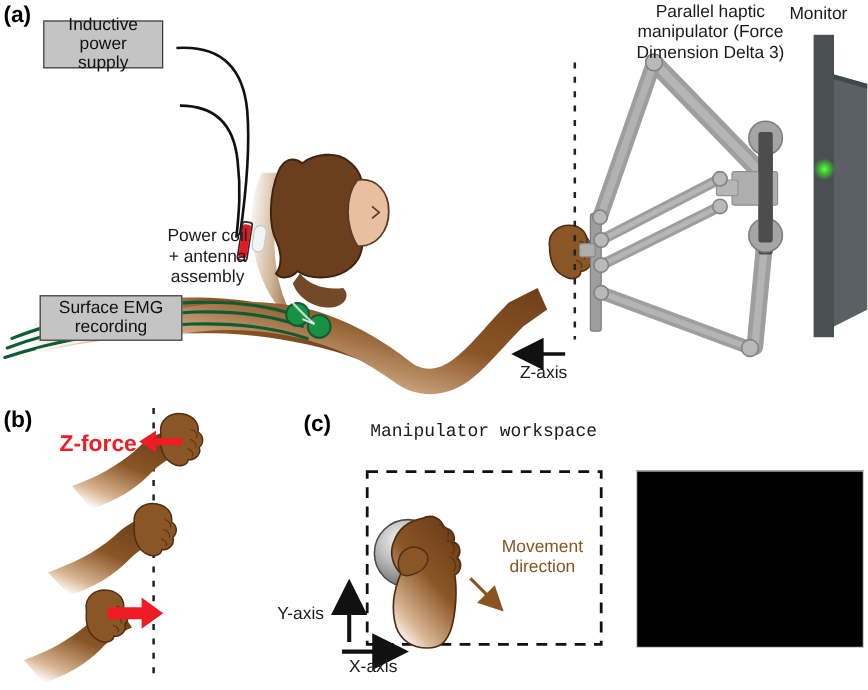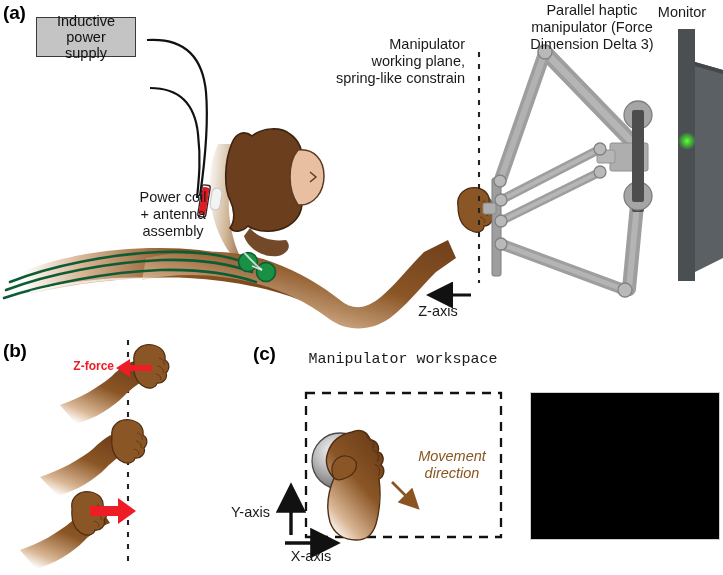--- a/index.html
+++ b/index.html
@@ -55,21 +55,21 @@
     height: 575px;
     pointer-events: none;
   }
   .monitor-view-box {
     position: absolute;
     background: #000000;
     border: 1px solid #cfcfcf;
     box-sizing: border-box;
   }
   .red-txt { color: #ee1c25; font-weight: bold; }
-  .brown-txt { color: #8a5420; font-style: italic; }
+  .brown-txt { color: #8a5420; }
 </style>
 </head>
 <body>
 
 <div id="figure">
 
   <svg class="svg-layer" viewBox="0 0 723 575">
     <defs>
       <linearGradient id="armGrad" x1="0" y1="0" x2="1" y2="0">
         <stop offset="0%" stop-color="#ffffff"></stop>
@@ -343,38 +343,37 @@
   </svg>
 
   <div class="panel-letter" style="left:3px; top:2px;">(a)</div>
   <div class="panel-letter" style="left:3px; top:340px;">(b)</div>
   <div class="panel-letter" style="left:253px; top:343px;">(c)</div>
 
   <div class="box" style="left:36px; top:17px; width:100px; height:40px;">Inductive power
 supply</div>
 
 
+  <div class="box" style="left:33px; top:246px; width:119px; height:38px;">Surface EMG
+recording</div>
 
   <div class="lbl c" style="left:118px; top:161px; width:110px;margin-top:28px;">Power coil
 + antenna
 assembly</div>
 
-  <div class="lbl r" style="left:330px; top:36px; width:135px;">Manipulator
-working plane,
-spring-like constrain</div>
 
   <div class="lbl l" style="left:512px; top:2px; width:160px;">Parallel haptic
 manipulator (Force
 Dimension Delta 3)</div>
 
   <div class="lbl c" style="left:645px; top:4px; width:74px;">Monitor</div>
 
-  <div class="lbl c" style="left:400px; top:303px; width:76px;">Z-axis</div>
-
-  <div class="lbl r red-txt" style="left:48px; top:360px; width:66px; font-size:12px;">Z-force</div>
+  <div class="lbl c" style="left:415px; top:303px; width:76px;">Z-axis</div>
+
+  <div class="lbl r red-txt" style="left:48px; top:360px; width:66px; font-size:19px;">Z-force</div>
 
   <div class="lbl c" style="left:303px; top:351px; width:200px; font-size:15px;font-family:Liberation Mono, monospace;">Manipulator workspace</div>
 
   <div class="lbl l brown-txt" style="left:406px; top:448px; width:92px;">Movement
 direction</div>
 
   <div class="lbl r" style="left:220px; top:504px; width:50px;">Y-axis</div>
 
   <div class="lbl c" style="left:281px; top:548px; width:60px;text-align:center;">X-axis</div>
 

